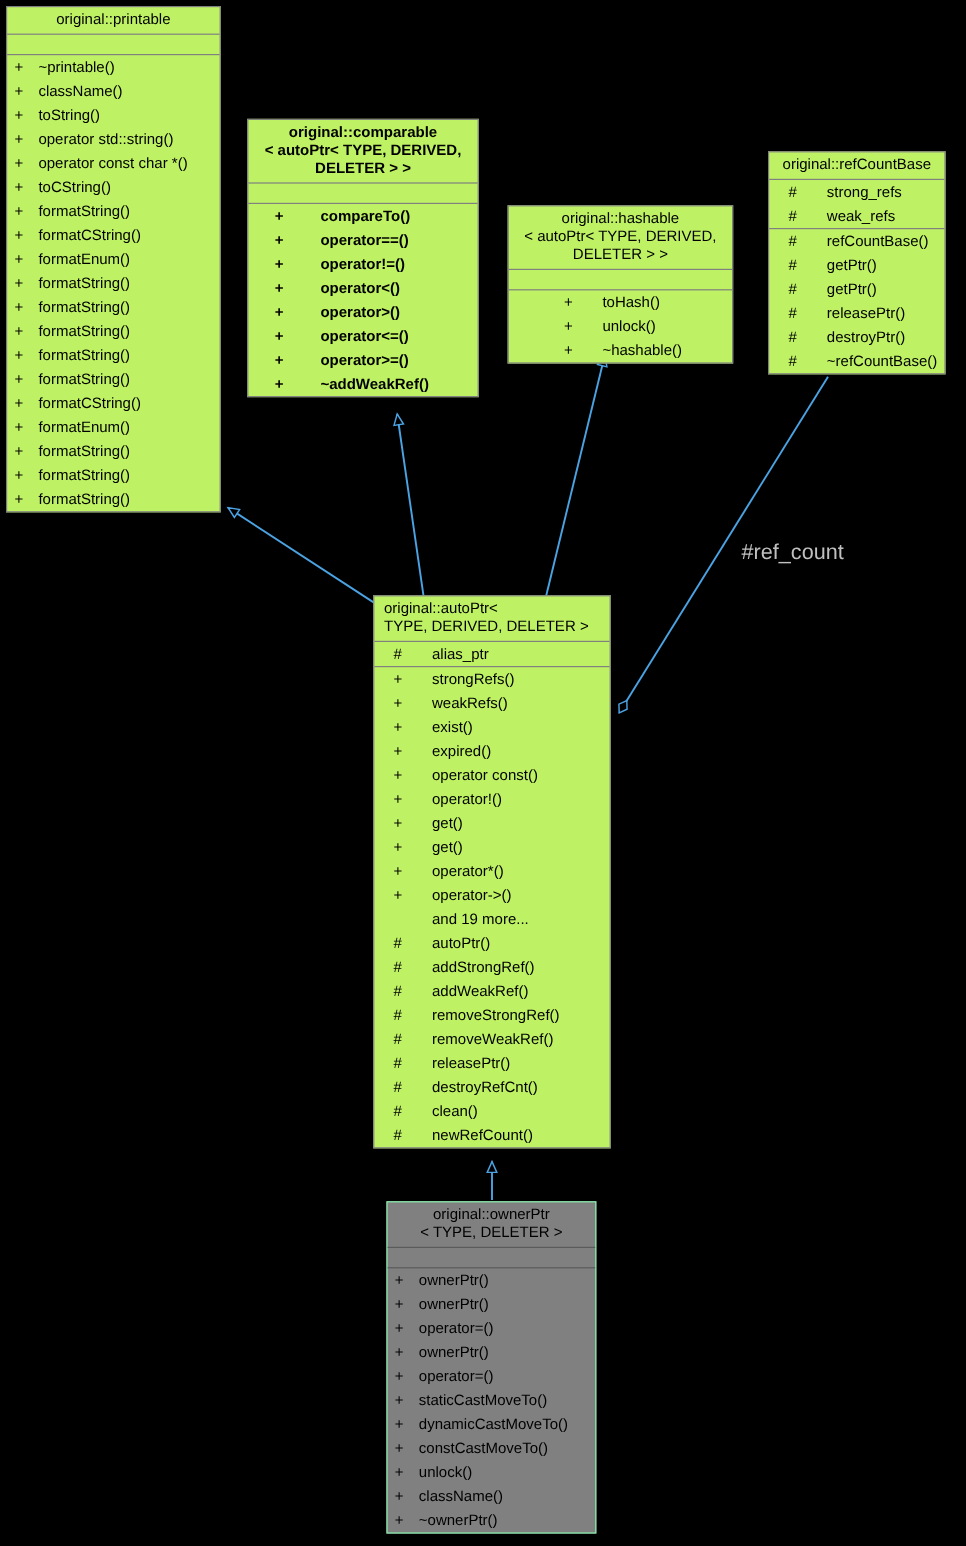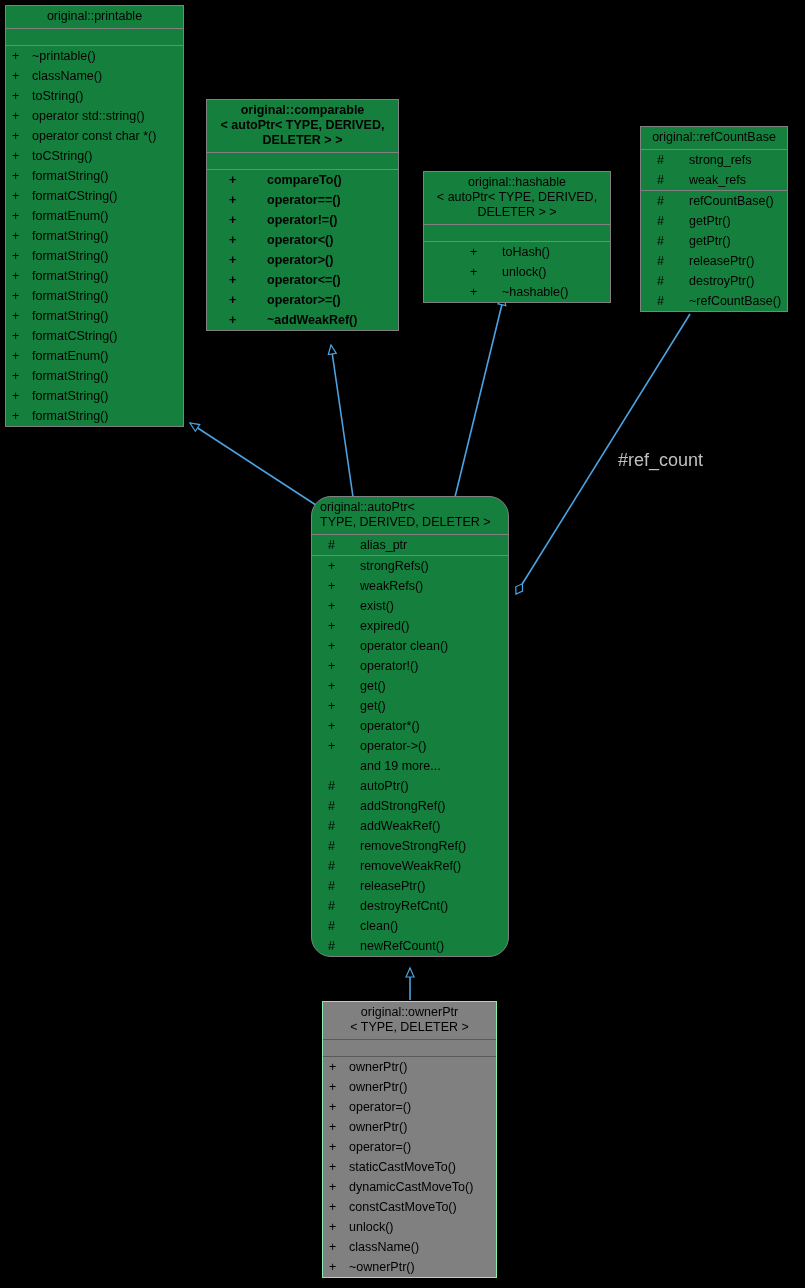--- a/index.html
+++ b/index.html
@@ -19,21 +19,21 @@
     position: absolute;
     left: 0; top: 0;
     width: 805px;
     height: 1288px;
     pointer-events: none;
   }
   .node {
     position: absolute;
     box-sizing: border-box;
     border: 1px solid #808080;
-    background: #15803d;
+    background: #bef264;
     color: #000000;
   }
   .node.shaded {
     background: #808080;
     border: 1px solid #86efac;
     color: #000000;
   }
   .node-title {
     box-sizing: border-box;
     text-align: center;
@@ -305,21 +305,21 @@
           <span class="vis">#</span>
           <span class="mname">destroyPtr()</span>
         </div>
       <div class="row">
           <span class="vis">#</span>
           <span class="mname">~refCountBase()</span>
         </div>
     </div>
   </div>
 
-  <div class="node" id="n-autoptr" style="left:311px; top:496px; width:198px;border-radius:20px;">
+  <div class="node" id="n-autoptr" style="left:311px; top:496px; width:198px;">
     <div class="node-title" style="text-align:left; padding-left:8px;">original::autoPtr&lt;
 TYPE, DERIVED, DELETER &gt;</div>
     <div class="node-attrs rows-ptr">
       <div class="row">
           <span class="vis">#</span>
           <span class="mname">alias_ptr</span>
         </div>
     </div>
     <div class="node-methods rows-ptr">
       <div class="row">
@@ -333,21 +333,21 @@
       <div class="row">
           <span class="vis">+</span>
           <span class="mname">exist()</span>
         </div>
       <div class="row">
           <span class="vis">+</span>
           <span class="mname">expired()</span>
         </div>
       <div class="row">
           <span class="vis">+</span>
-          <span class="mname">operator clean()</span>
+          <span class="mname">operator const()</span>
         </div>
       <div class="row">
           <span class="vis">+</span>
           <span class="mname">operator!()</span>
         </div>
       <div class="row">
           <span class="vis">+</span>
           <span class="mname">get()</span>
         </div>
       <div class="row">

